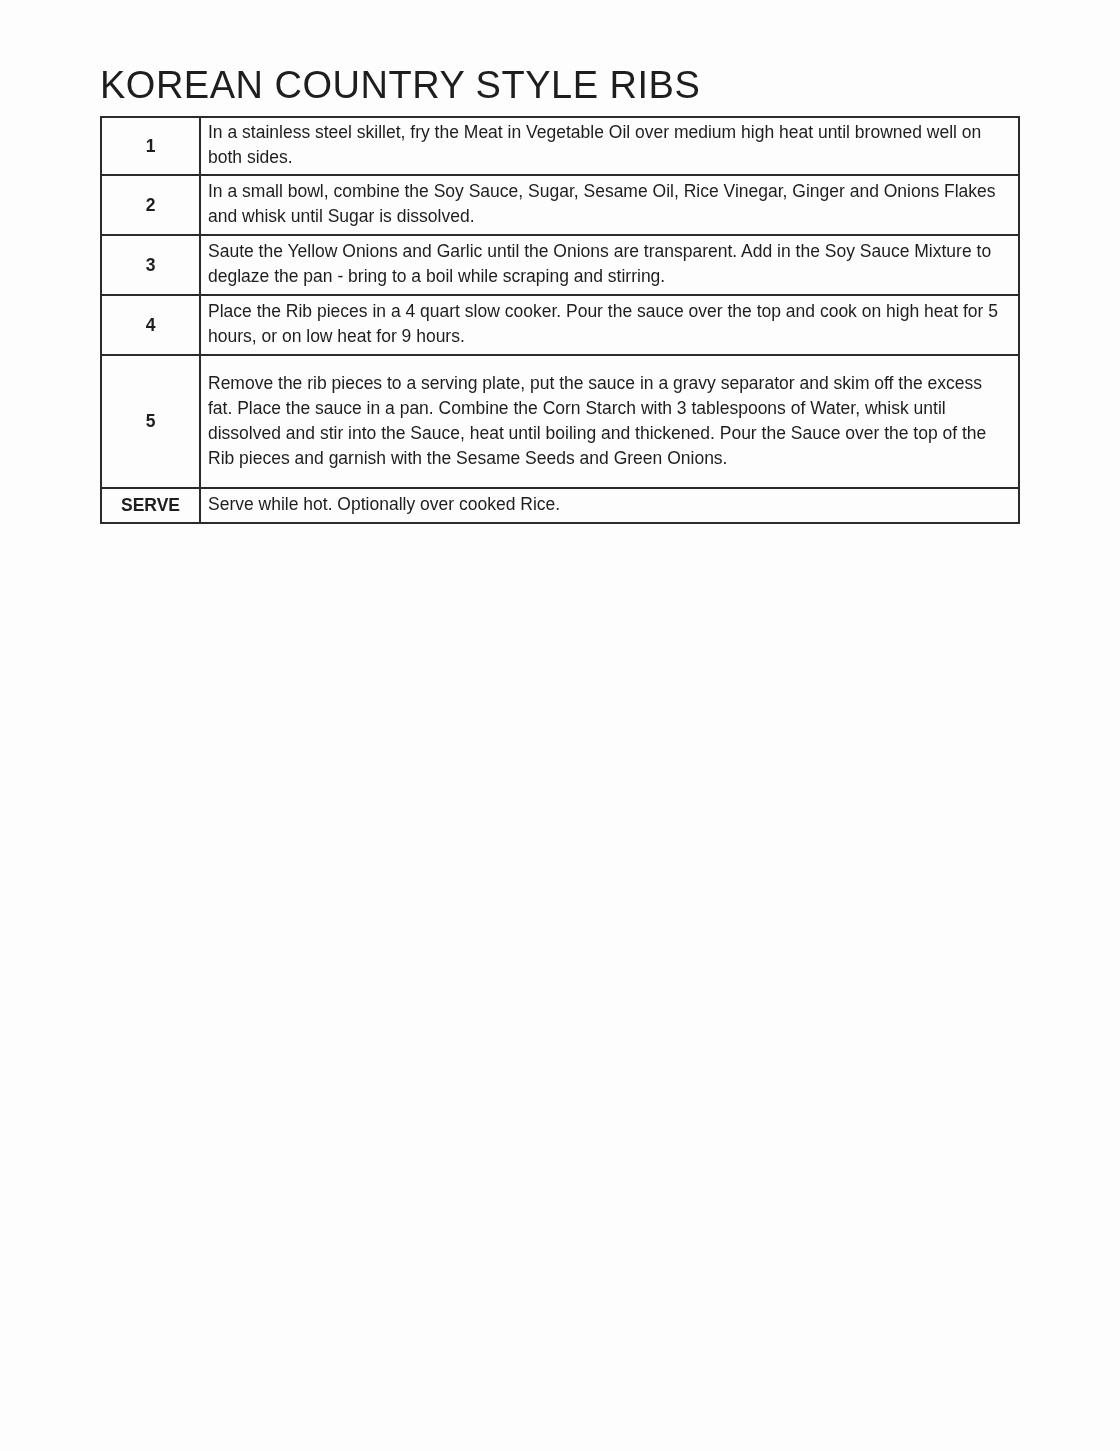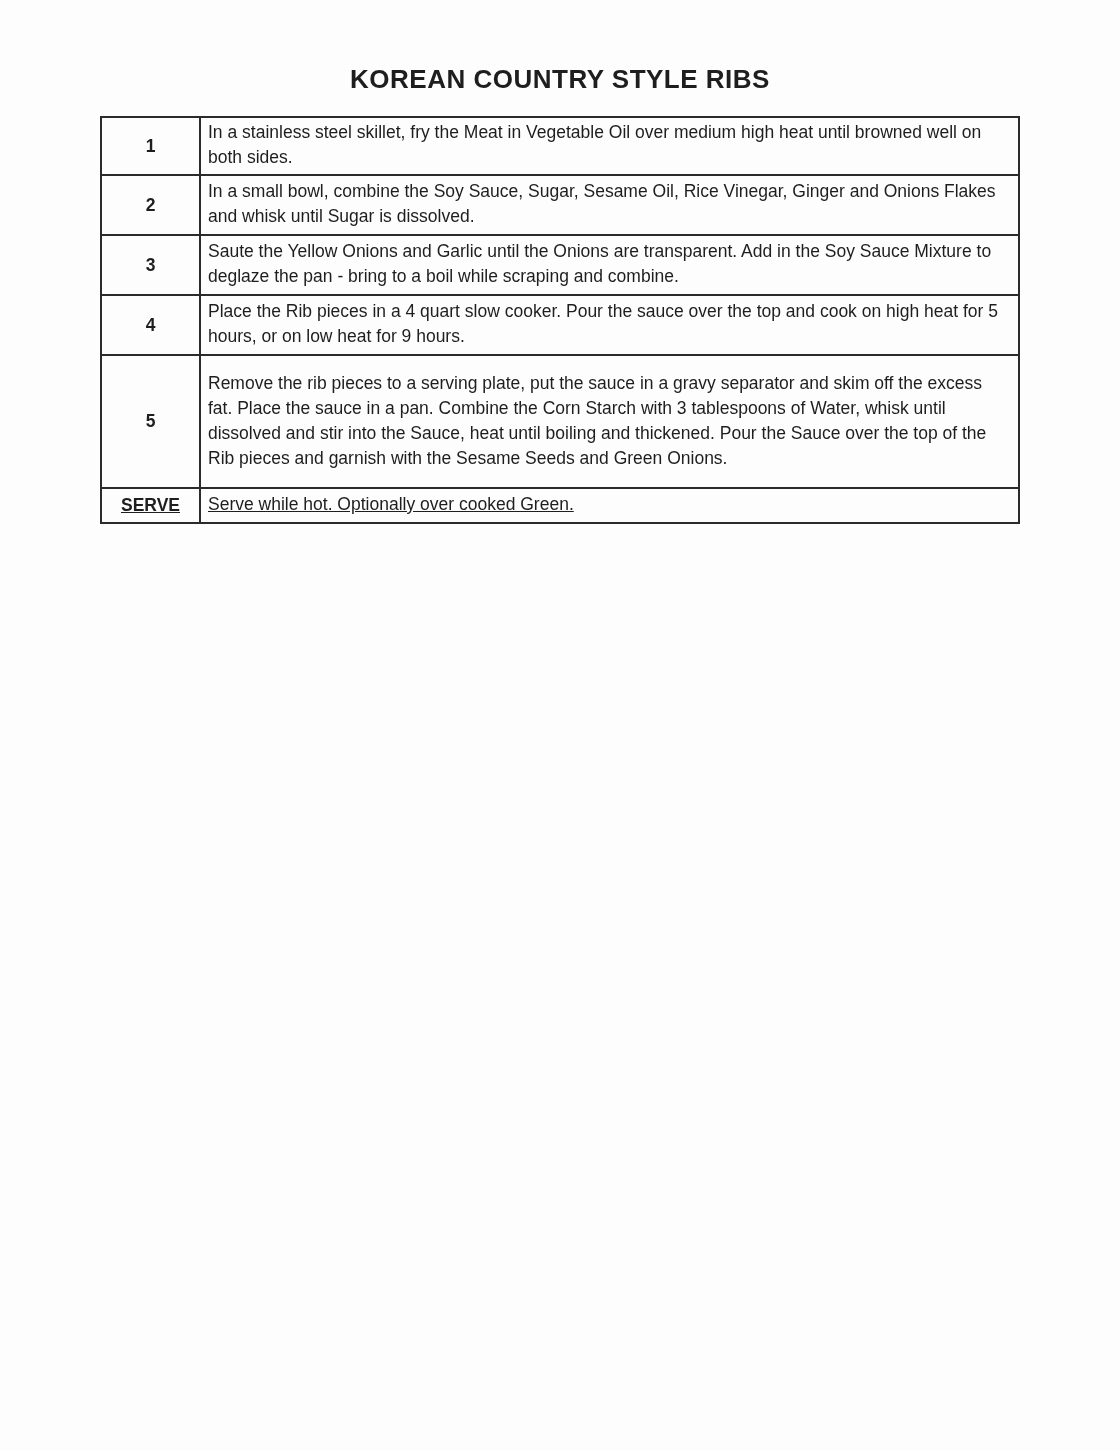--- a/index.html
+++ b/index.html
@@ -14,23 +14,22 @@
     background:var(--bg-color);
     font-family:"Liberation Sans","DejaVu Sans",sans-serif;
     color:var(--text-color);
     position:relative;
   }
   .page-title{
     position:absolute;
     top:64px;
     left:100px;
     width:920px;
-    text-align:center;
-    font-size:26px;
-    font-weight:bold;
+    font-size:38px;
+    font-weight:normal;
     letter-spacing:0.5px;
     color:var(--text-color);
   }
   table.recipe{
     position:absolute;
     top:116px;
     left:100px;
     width:920px;
     border-collapse:collapse;
     table-layout:fixed;
@@ -50,47 +49,47 @@
   }
   td.instruction-cell{
     padding:2px 8px 4px 7px;
     vertical-align:top;
   }
   tr.row-1 td{height:48px;}
   tr.row-2 td{height:52px;}
   tr.row-3 td{height:52px;}
   tr.row-4 td{height:52px;}
   tr.row-5 td{height:125px;}
-  tr.row-serve td{height:27px;text-decoration:underline;}
+  tr.row-serve td{height:27px;}
 </style>
 </head>
 <body>
 
 <div class="page-title">KOREAN COUNTRY STYLE RIBS</div>
 
 <table class="recipe">
   <tbody>
     <tr class="row-1">
       <td class="step-cell">1</td>
       <td class="instruction-cell">In a stainless steel skillet, fry the Meat in Vegetable Oil over medium high heat until browned well on both sides.</td>
     </tr>
     <tr class="row-2">
       <td class="step-cell">2</td>
       <td class="instruction-cell">In a small bowl, combine the Soy Sauce, Sugar, Sesame Oil, Rice Vinegar, Ginger and Onions Flakes and whisk until Sugar is dissolved.</td>
     </tr>
     <tr class="row-3">
       <td class="step-cell">3</td>
-      <td class="instruction-cell">Saute the Yellow Onions and Garlic until the Onions are transparent. Add in the Soy Sauce Mixture to deglaze the pan - bring to a boil while scraping and combine.</td>
+      <td class="instruction-cell">Saute the Yellow Onions and Garlic until the Onions are transparent. Add in the Soy Sauce Mixture to deglaze the pan - bring to a boil while scraping and stirring.</td>
     </tr>
     <tr class="row-4">
       <td class="step-cell">4</td>
       <td class="instruction-cell">Place the Rib pieces in a 4 quart slow cooker. Pour the sauce over the top and cook on high heat for 5 hours, or on low heat for 9 hours.</td>
     </tr>
     <tr class="row-5">
       <td class="step-cell">5</td>
       <td class="instruction-cell">Remove the rib pieces to a serving plate, put the sauce in a gravy separator and skim off the excess fat. Place the sauce in a pan. Combine the Corn Starch with 3 tablespoons of Water, whisk until dissolved and stir into the Sauce, heat until boiling and thickened. Pour the Sauce over the top of the Rib pieces and garnish with the Sesame Seeds and Green Onions.</td>
     </tr>
     <tr class="row-serve">
       <td class="step-cell">SERVE</td>
-      <td class="instruction-cell">Serve while hot. Optionally over cooked Green.</td>
+      <td class="instruction-cell">Serve while hot. Optionally over cooked Rice.</td>
     </tr>
   </tbody>
 </table>
 
 </body></html>

